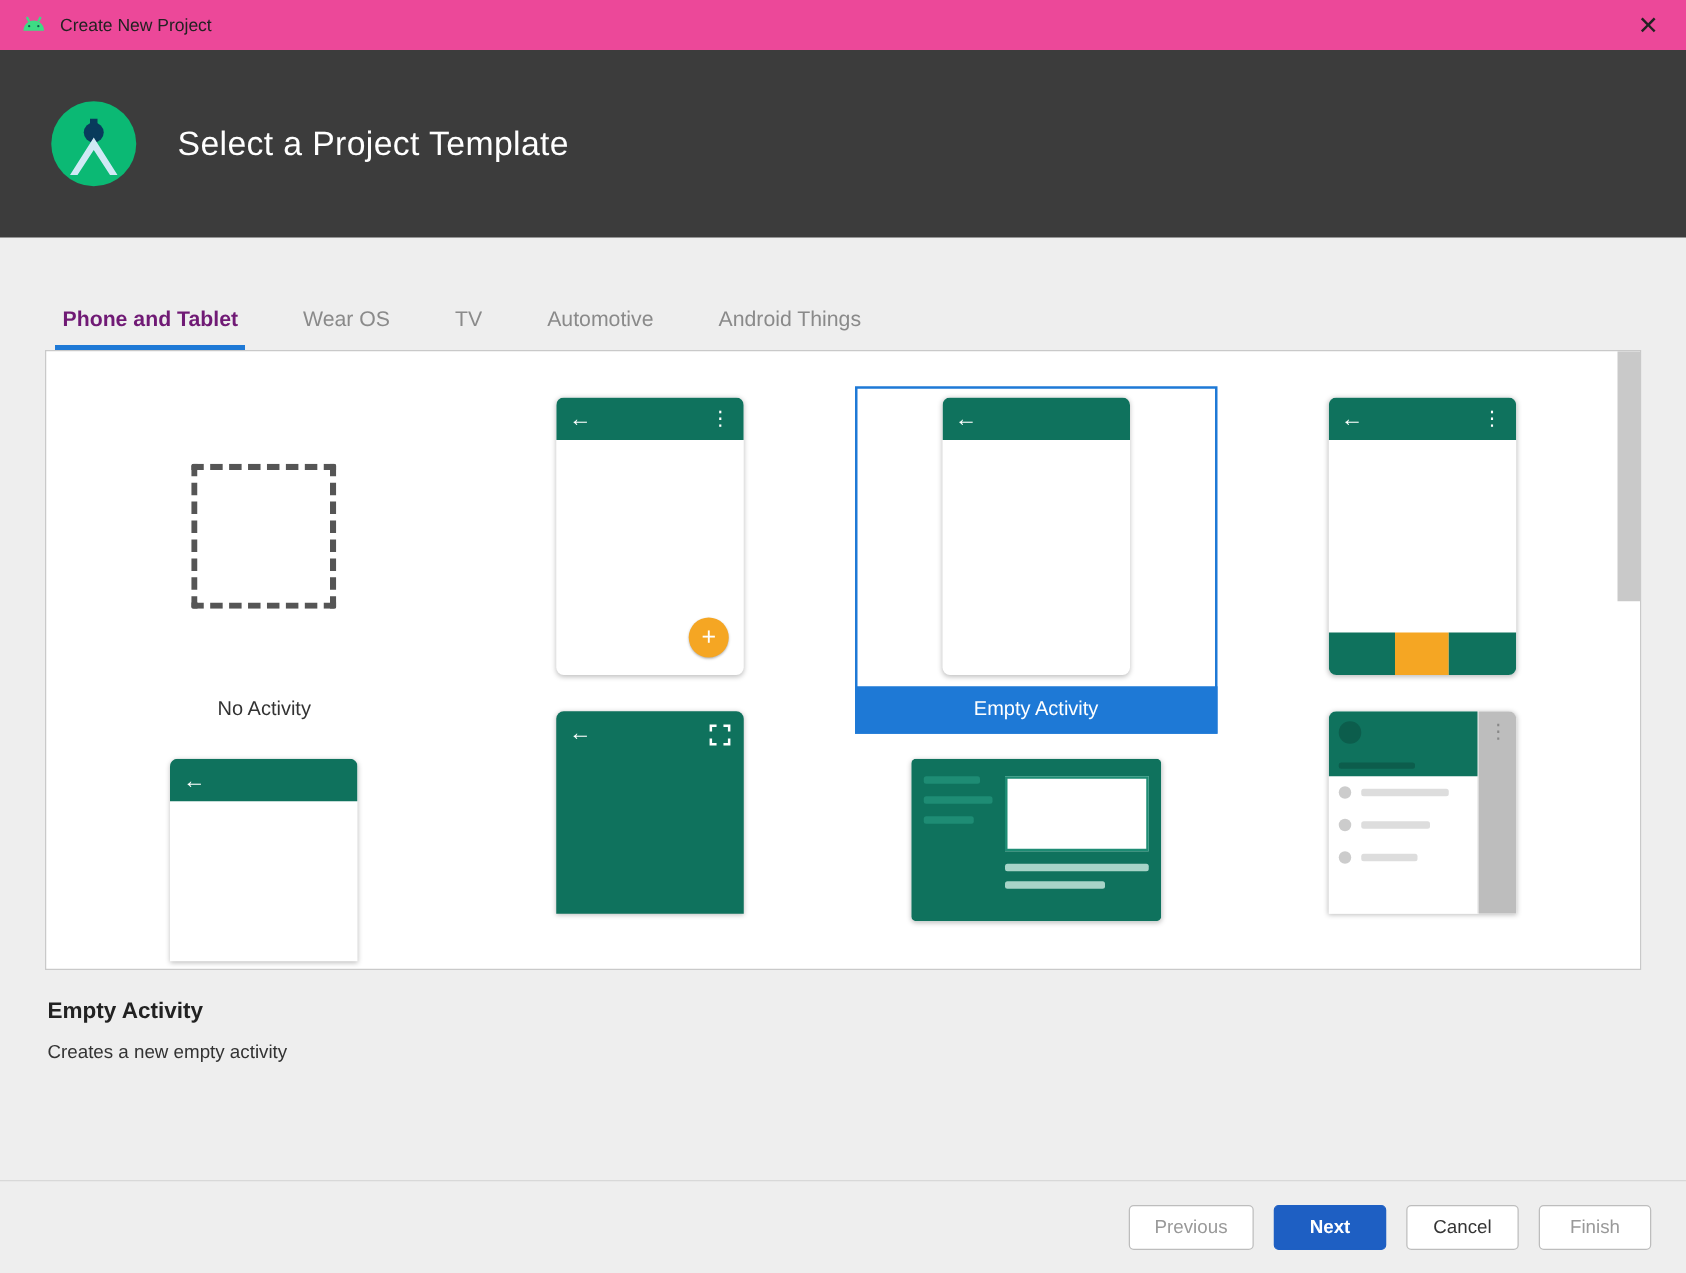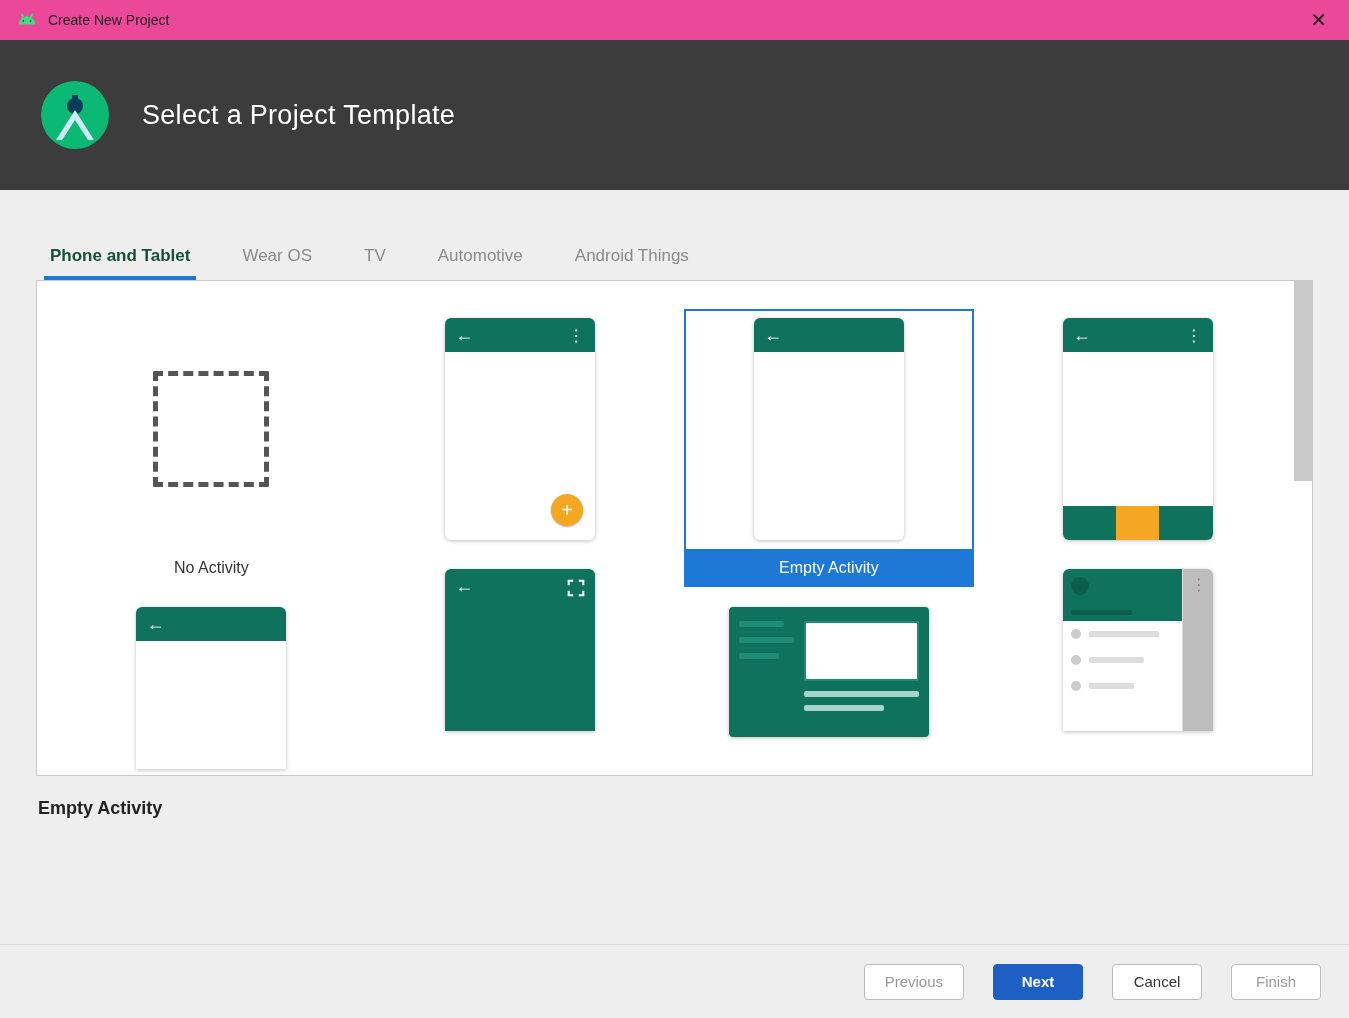--- a/index.html
+++ b/index.html
@@ -65,21 +65,21 @@
       padding-left: 8px;
     }
     .tab {
       padding: 10px 6px 14px 6px;
       color: #8a8a8a;
       font-size: 17px;
       cursor: pointer;
       white-space: nowrap;
     }
     .tab.active {
-      color: #14532d;
+      color: #701a75;
       font-weight: 600;
       border-bottom: 4px solid #1e79d6;
       padding-bottom: 10px;
     }
 
     
     .grid-wrap {
       border: 1px solid #c9c9c9;
       background: #fff;
       height: 496px;
@@ -251,21 +251,21 @@
     
     .button-bar{
       position:absolute;
       left:0;right:0;bottom:0;
       height:74px;
       border-top:1px solid #d8d8d8;
       background:#eeeeee;
       display:flex;
       justify-content:flex-end;
       align-items:center;
-      gap:29px;
+      gap:16px;
       padding-right:28px;
     }
     .btn{
       height:36px;
       min-width:90px;
       padding:0 20px;
       border-radius:4px;
       font-size:15px;
       cursor:pointer;
       border:1px solid #bdbdbd;
@@ -436,20 +436,21 @@
               </div>
           </div>
         </div>
       </div>
 
     </div>
   </div>
 
   <div class="desc">
     <div class="desc-title">Empty Activity</div>
+    <div class="desc-text">Creates a new empty activity</div>
   </div>
 
 </div>
 
 <div class="button-bar">
   <button class="btn disabled">Previous</button>
   <button class="btn primary">Next</button>
   <button class="btn">Cancel</button>
   <button class="btn disabled">Finish</button>
 </div>

